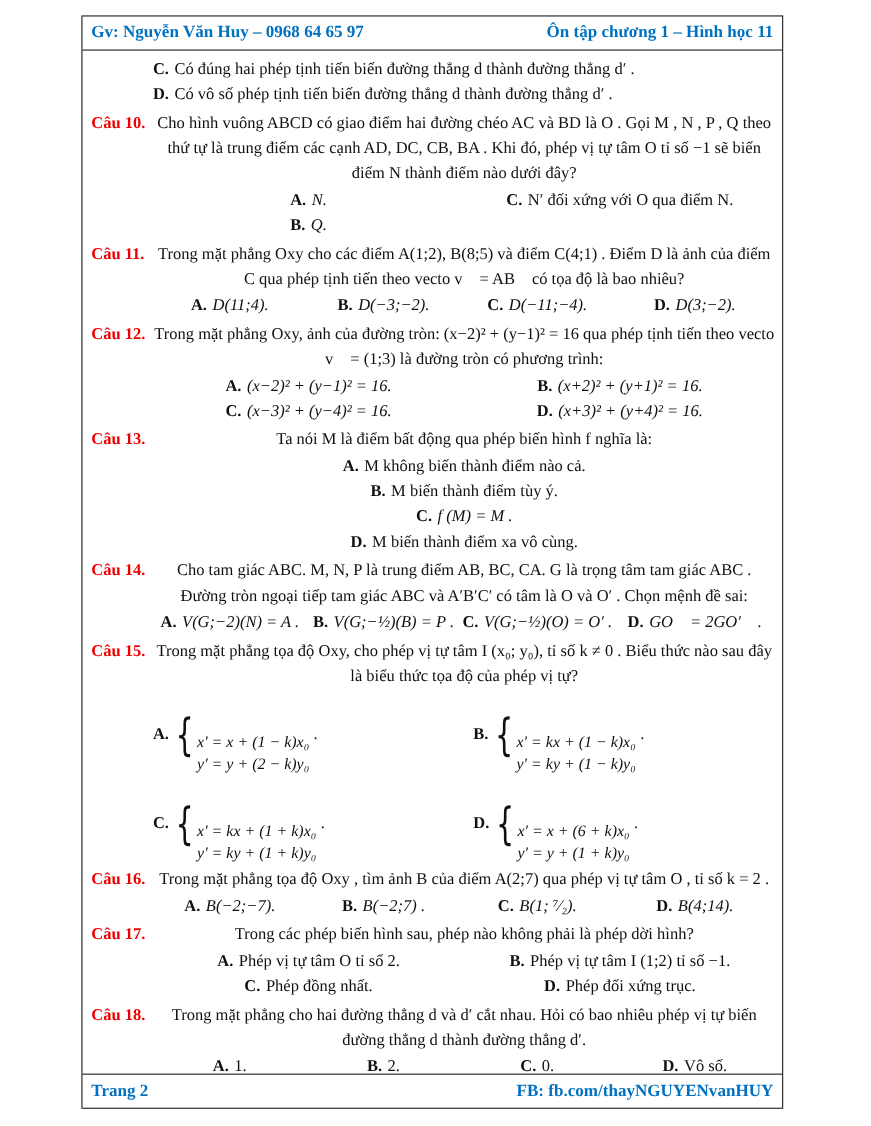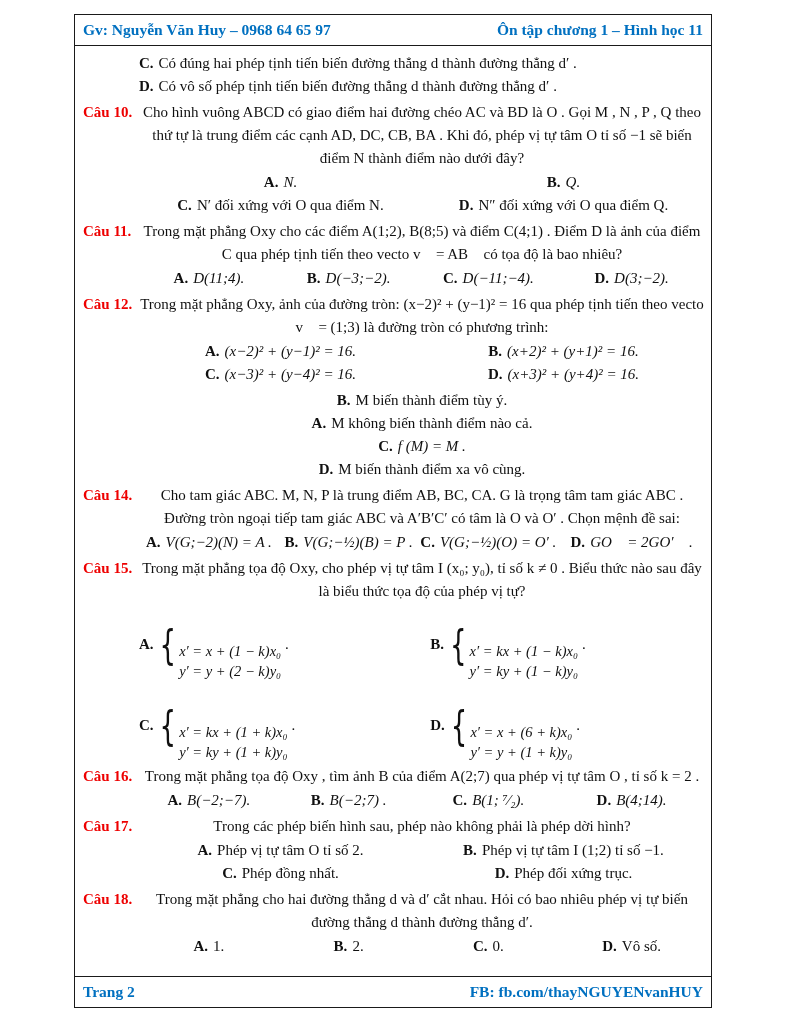--- a/index.html
+++ b/index.html
@@ -82,23 +82,22 @@
       <span class="opt"><b class="okey">D.</b><span class="otext">Có vô số phép tịnh tiến biến đường thẳng d thành đường thẳng d′ .</span></span>
     </div>
 
     <div class="question">
       <div class="stem">
         <span class="qlabel">Câu 10.</span>
         <span class="stxt">Cho hình vuông ABCD có giao điểm hai đường chéo AC và BD là O . Gọi M , N , P , Q theo thứ tự là trung điểm các cạnh AD, DC, CB, BA . Khi đó, phép vị tự tâm O tỉ số −1 sẽ biến điểm N thành điểm nào dưới đây?</span>
       </div>
       <div class="opts cols2">
         <span class="opt"><b class="okey">A.</b><span class="otext math">N.</span></span>
+        <span class="opt"><b class="okey">C.</b><span class="otext">N′ đối xứng với O qua điểm N.</span></span>
         <span class="opt"><b class="okey">B.</b><span class="otext math">Q.</span></span>
-        <span class="opt"><b class="okey">C.</b><span class="otext">N′ đối xứng với O qua điểm N.</span></span>
-        <span class="opt"><b class="okey">D.</b><span class="otext">N″ đối xứng với O qua điểm Q.</span></span>
       </div>
     </div>
 
     <div class="question">
       <div class="stem">
         <span class="qlabel">Câu 11.</span>
         <span class="stxt">Trong mặt phẳng Oxy cho các điểm A(1;2), B(8;5) và điểm C(4;1) . Điểm D là ảnh của điểm C qua phép tịnh tiến theo vecto v⃗ = AB⃗ có tọa độ là bao nhiêu?</span>
       </div>
       <div class="opts cols4">
         <span class="opt"><b class="okey">A.</b><span class="otext math">D(11;4).</span></span>
@@ -115,23 +114,27 @@
       </div>
       <div class="opts cols2">
         <span class="opt"><b class="okey">A.</b><span class="otext math">(x−2)² + (y−1)² = 16.</span></span>
         <span class="opt"><b class="okey">B.</b><span class="otext math">(x+2)² + (y+1)² = 16.</span></span>
         <span class="opt"><b class="okey">C.</b><span class="otext math">(x−3)² + (y−4)² = 16.</span></span>
         <span class="opt"><b class="okey">D.</b><span class="otext math">(x+3)² + (y+4)² = 16.</span></span>
       </div>
     </div>
 
     <div class="question">
+      <div class="stem">
+        <span class="qlabel">Câu 13.</span>
+        <span class="stxt">Ta nói M là điểm bất động qua phép biến hình f nghĩa là:</span>
+      </div>
       <div class="opts list">
+        <span class="opt"><b class="okey">A.</b><span class="otext">M không biến thành điểm nào cả.</span></span>
         <span class="opt"><b class="okey">B.</b><span class="otext">M biến thành điểm tùy ý.</span></span>
-        <span class="opt"><b class="okey">A.</b><span class="otext">M không biến thành điểm nào cả.</span></span>
         <span class="opt"><b class="okey">C.</b><span class="otext math">f (M) = M .</span></span>
         <span class="opt"><b class="okey">D.</b><span class="otext">M biến thành điểm xa vô cùng.</span></span>
       </div>
     </div>
 
     <div class="question">
       <div class="stem">
         <span class="qlabel">Câu 14.</span>
         <span class="stxt">Cho tam giác ABC. M, N, P là trung điểm AB, BC, CA. G là trọng tâm tam giác ABC . Đường tròn ngoại tiếp tam giác ABC và A′B′C′ có tâm là O và O′ . Chọn mệnh đề sai:</span>
       </div>

